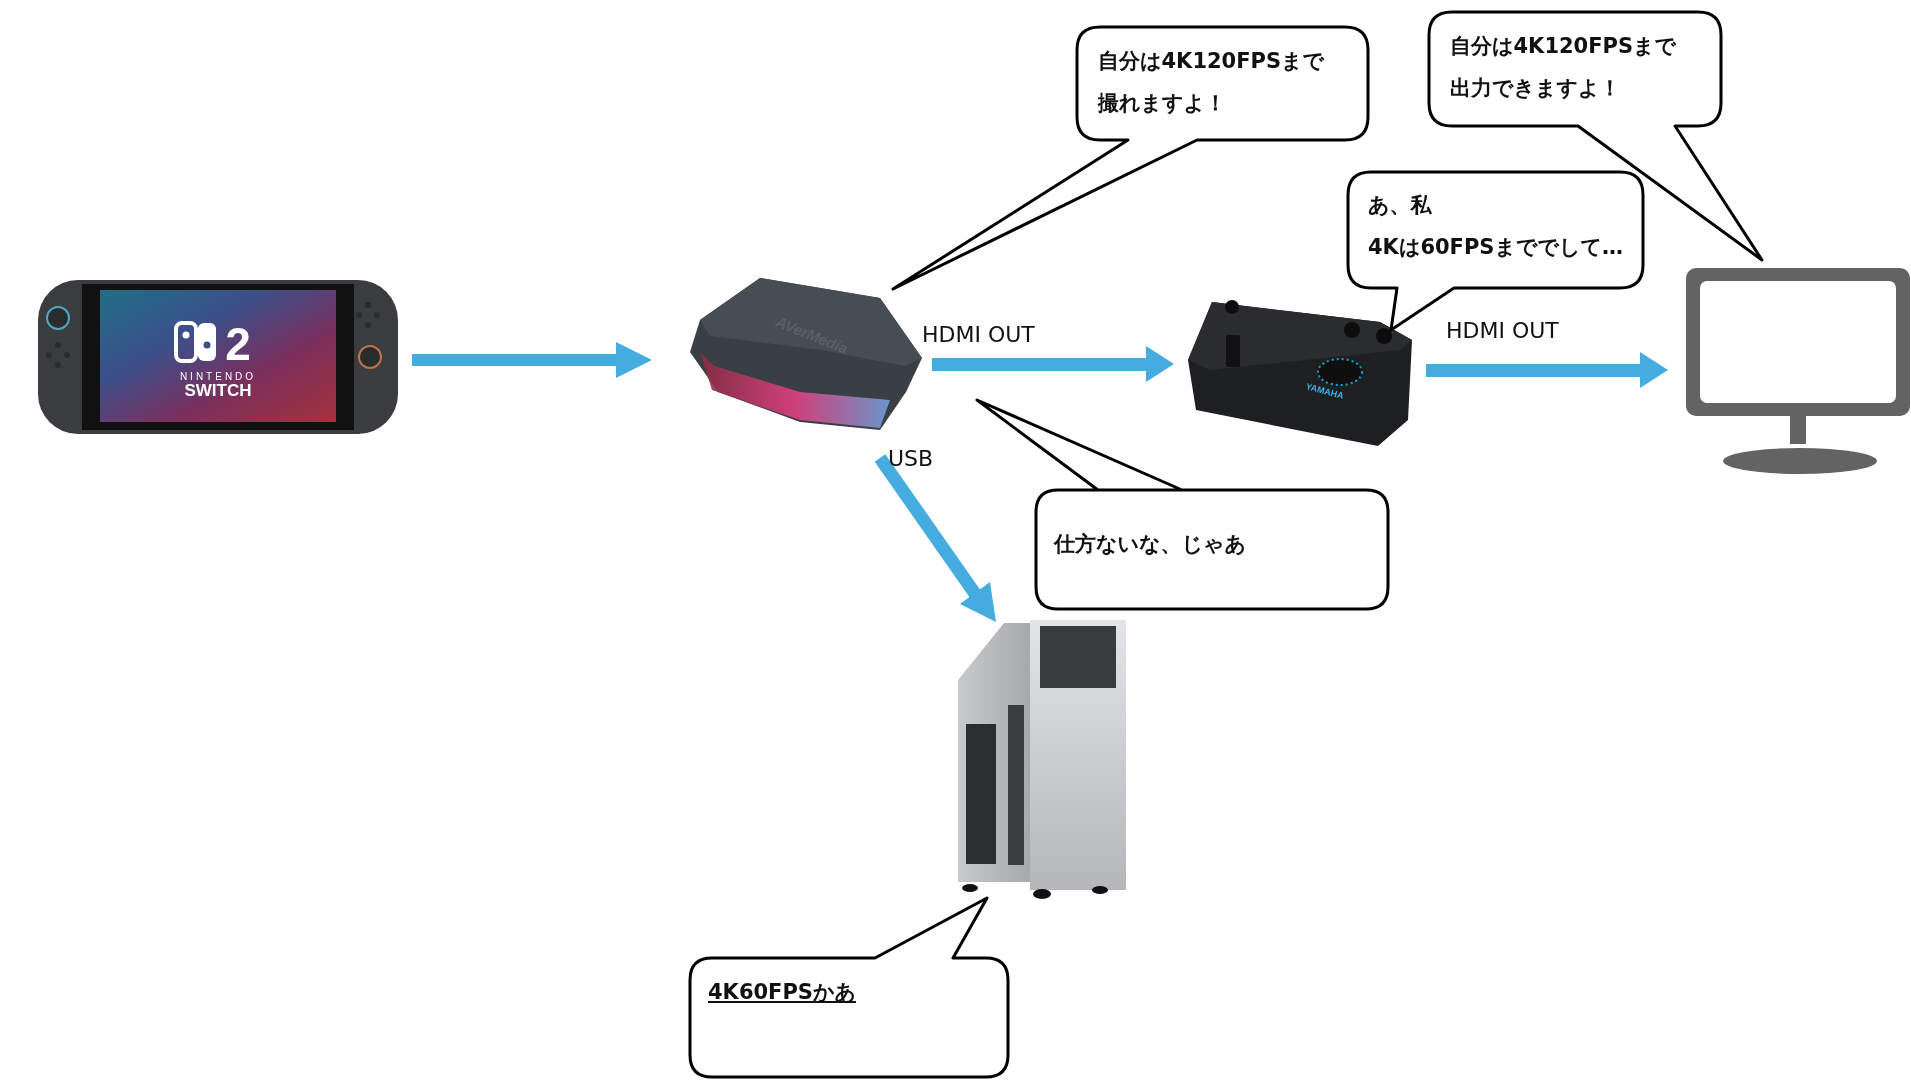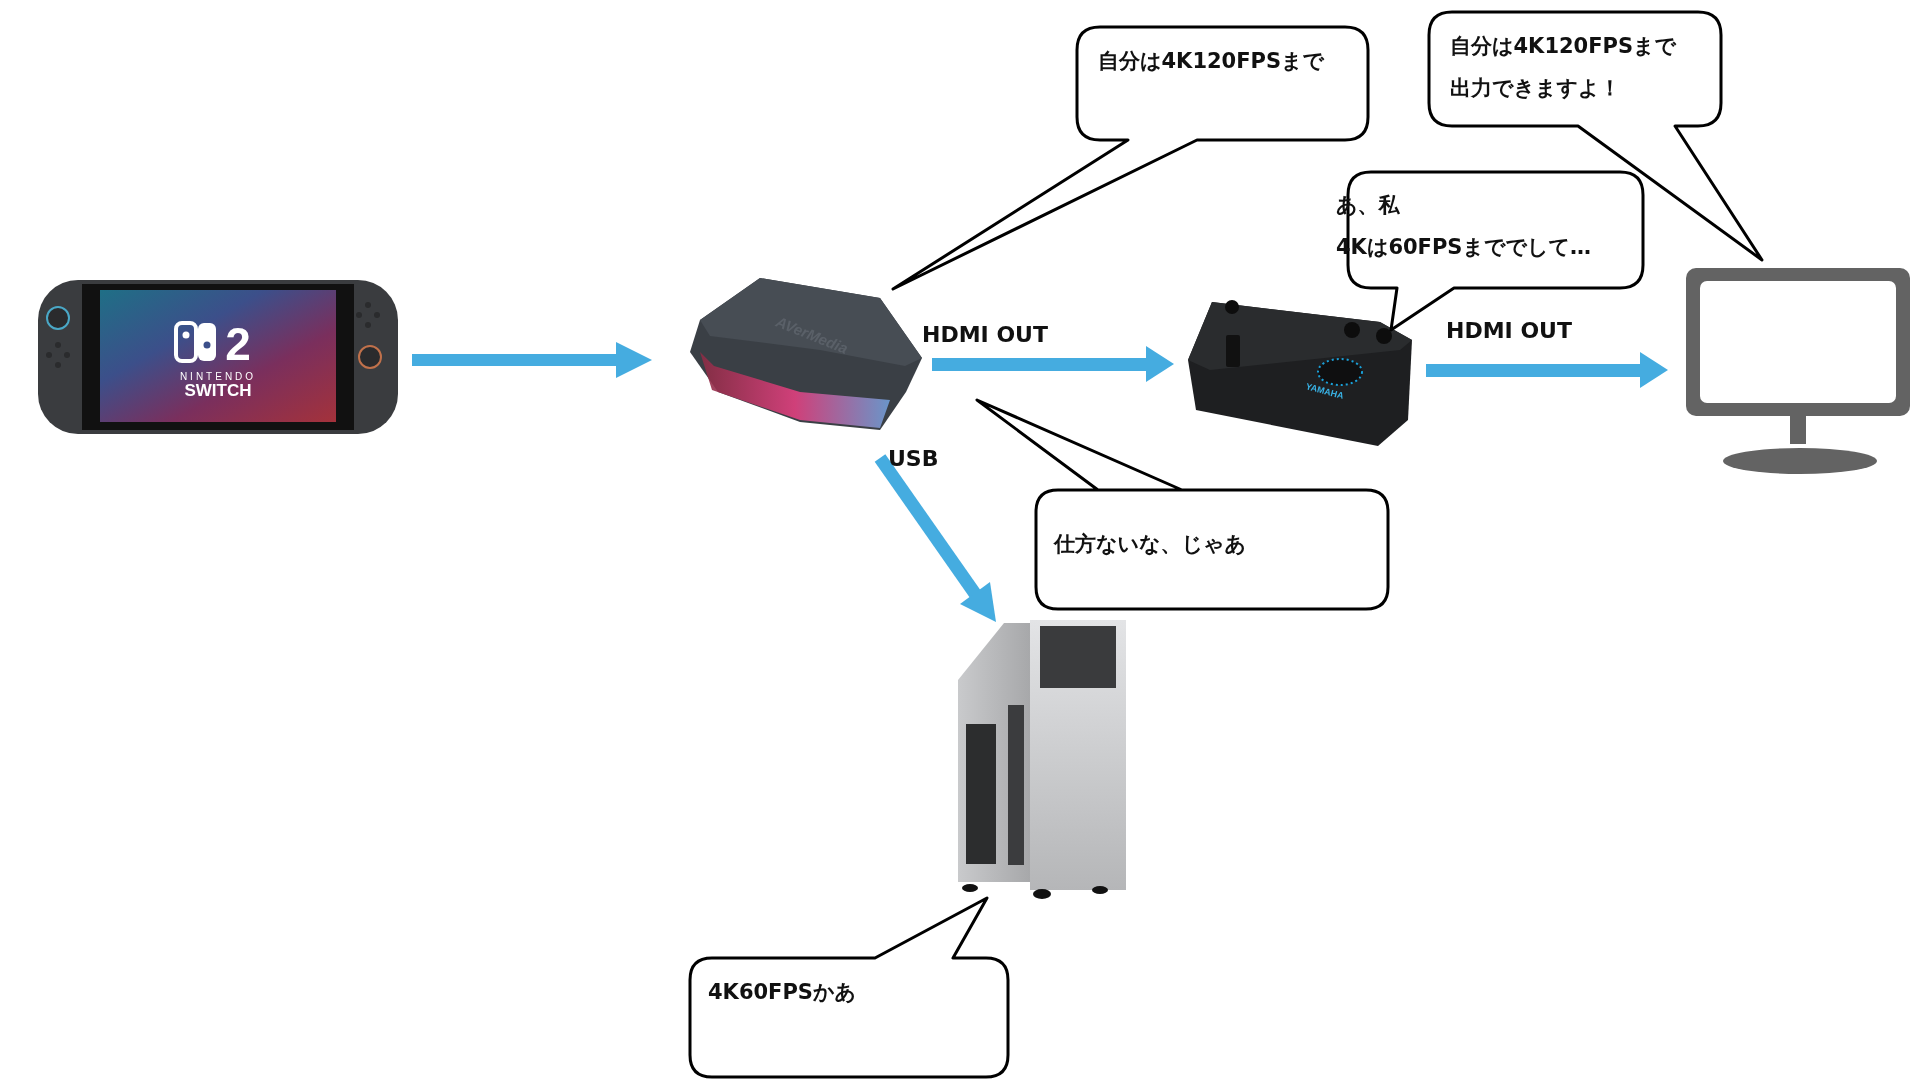--- a/index.html
+++ b/index.html
@@ -1,19 +1,19 @@
 <!DOCTYPE html>
 <html><head>
 <meta charset="utf-8">
 <style>
   html, body { margin:0; padding:0; background:#ffffff; }
   body { width:1911px; height:1086px; position:relative; overflow:hidden;
          font-family:"DejaVu Sans", "Liberation Sans", sans-serif; }
   #stage { position:absolute; left:0; top:0; width:1911px; height:1086px; }
-  .label { position:absolute; font-weight:bold; font-size:22px; color:#111; white-space:nowrap; }
+  .label { position:absolute; font-weight:normal; font-size:22px; color:#111; white-space:nowrap; }
   .bubble-text { position:absolute; font-weight:bold; font-size:21px; color:#111; line-height:42px; white-space:nowrap; }
 </style>
 </head>
 <body>
 
 <svg id="stage" viewBox="0 0 1911 1086" xmlns="http://www.w3.org/2000/svg">
   <defs>
     <linearGradient id="swScreen" x1="0" y1="0" x2="1" y2="1">
       <stop offset="0" stop-color="#1f6f86"></stop>
       <stop offset="0.35" stop-color="#3c4f8a"></stop>
@@ -133,27 +133,28 @@
     <path d="M712,958 H875 L987,898 L953,958 H986 Q1008,958 1008,980 V1055 Q1008,1077 986,1077 H712 Q690,1077 690,1055 V980 Q690,958 712,958 Z"></path>
   </g>
 </svg>
 
 <div class="label" style="left:922px;top:322px;">HDMI OUT</div>
 <div class="label" style="left:1446px;top:318px;">HDMI OUT</div>
 <div class="label" style="left:888px;top:446px;">USB</div>
 
 <div class="bubble-text" style="left:1098px;top:40px;">
   <div>自分は4K120FPSまで</div>
+  <div>撮れますよ！</div>
 </div>
 <div class="bubble-text" style="left:1450px;top:25px;">
   <div>自分は4K120FPSまで</div>
   <div>出力できますよ！</div>
 </div>
-<div class="bubble-text" style="left:1336px;top:184px;">
+<div class="bubble-text" style="left:1368px;top:184px;">
   <div>あ、私</div>
   <div>4Kは60FPSまででして…</div>
 </div>
 <div class="bubble-text" style="left:1054px;top:523px;">
   <div>仕方ないな、じゃあ</div>
 </div>
-<div class="bubble-text" style="left:708px;top:971px;">
+<div class="bubble-text" style="left:708px;top:971px;text-decoration:underline;">
   <div>4K60FPSかあ</div>
 </div>
 
 </body></html>

